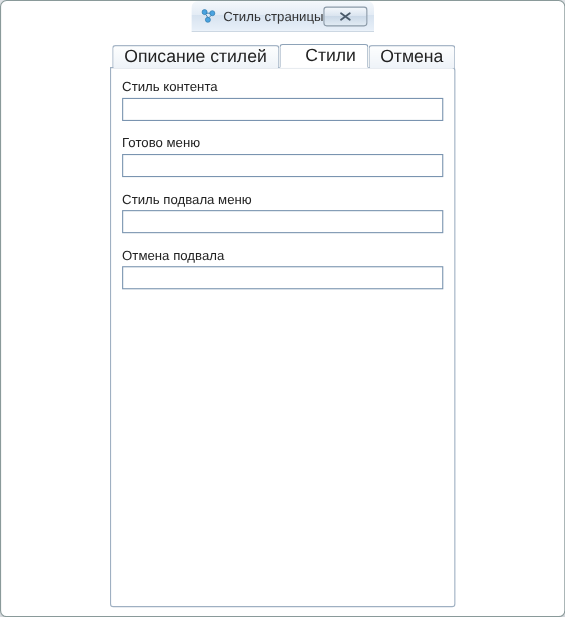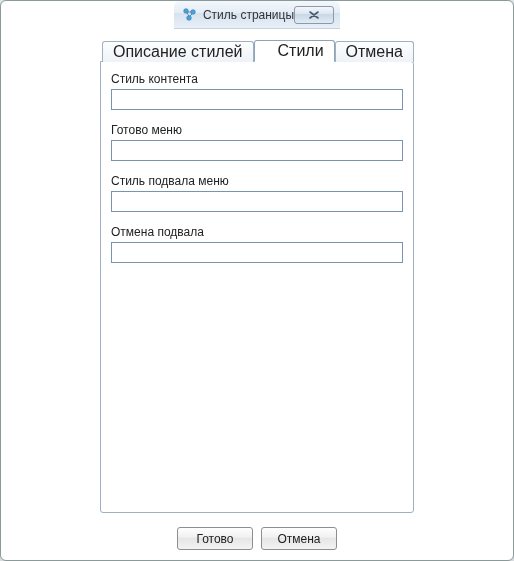--- a/index.html
+++ b/index.html
@@ -205,18 +205,14 @@
 
       <div class="field-group">
         <label class="field-label">Отмена подвала</label>
         <input class="field-input" type="text" value="" style="">
       </div>
 
     </div>
 
   </div>
 
-  <div class="footer">
-    <button class="btn">Готово</button>
-    <button class="btn">Отмена</button>
-  </div>
 
 </div>
 
 </body></html>

